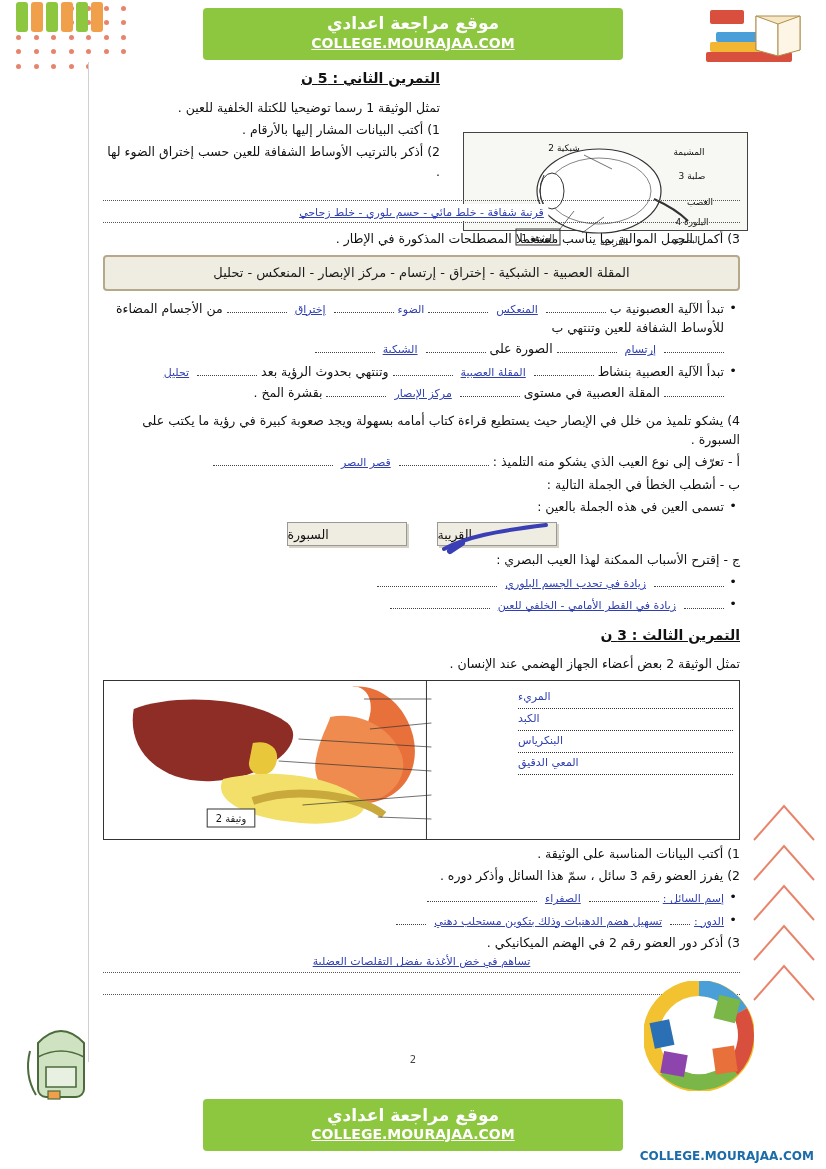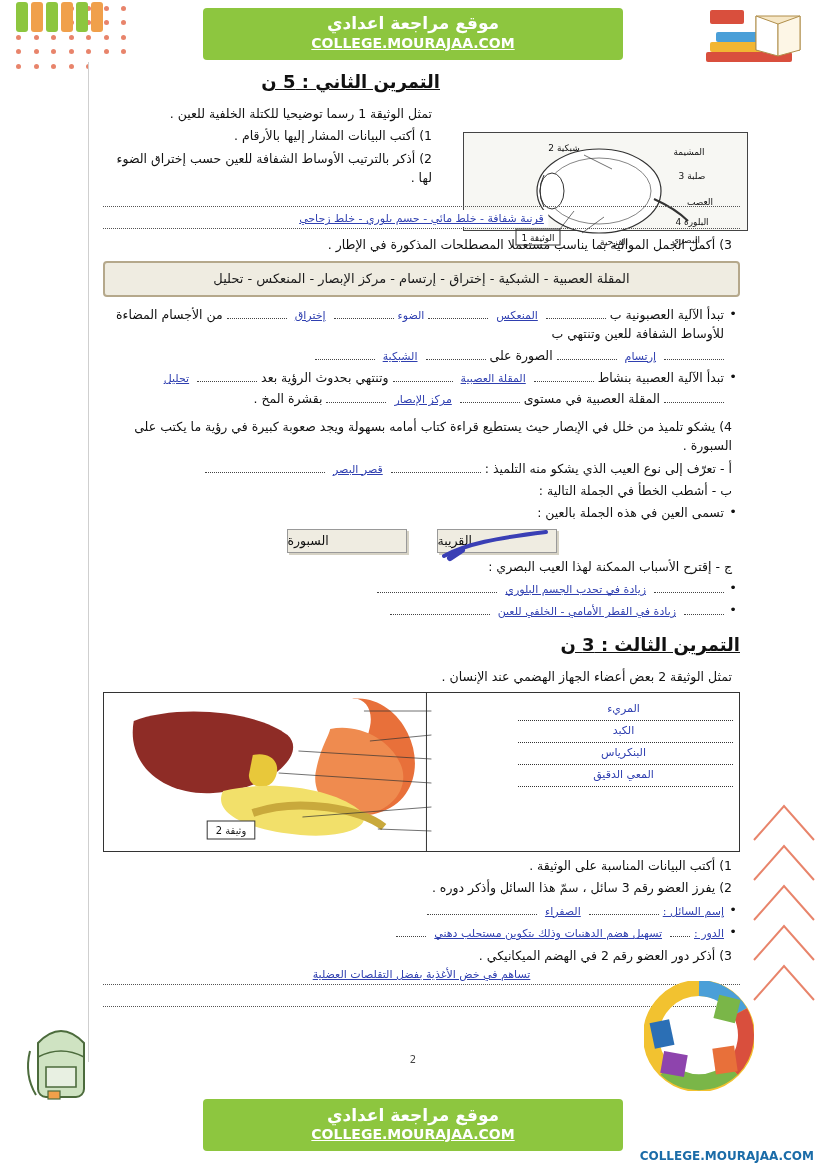--- a/index.html
+++ b/index.html
@@ -70,24 +70,24 @@
     border-left: 1px solid #cfcfcf;
     padding: 4px 8px 0 14px;
     font-size: 12.5px;
     color: #111;
     line-height: 1.55;
   }
 
   .ar { direction: rtl; text-align: right; }
 
   .sec-title {
-    font-weight: bold; font-size: 18px; color: #111;
+    font-weight: bold; font-size: 14px; color: #111;
     text-decoration: underline; margin: 2px 0 8px 0;
   }
-  .q-line { margin: 3px 8px; }
+  .q-line { margin: 3px 0; }
   .hand {
     color: #2f3fb0;
     font-family: "DejaVu Sans", sans-serif;
     font-size: 11px;
   }
   .hand-u { text-decoration: underline; }
 
   .fullrow {
     display: block;
     border-bottom: 1px dotted #555;
@@ -152,21 +152,21 @@
     margin: 6px 0 4px 0;
     position: relative;
     background: #ffffff;
     overflow: hidden;
   }
 
   .labels-col {
     position: absolute; top: 6px; right: 6px; width: 215px;
     font-size: 12px;
   }
-  .labels-col div { height: 22px; border-bottom: 1px dotted #333; text-align: center; padding-right: 4px; }
+  .labels-col div { height: 22px; border-bottom: 1px dotted #333; text-align: left; padding-right: 4px; }
 
   .page-num {
     position: absolute; bottom: 104px; left: 50%; transform: translateX(-50%);
     font-size: 10px; color: #444;
   }
 
   
   .footer-banner {
     position: absolute; bottom: 18px; left: 50%; transform: translateX(-50%);
     width: 420px; height: 52px;

